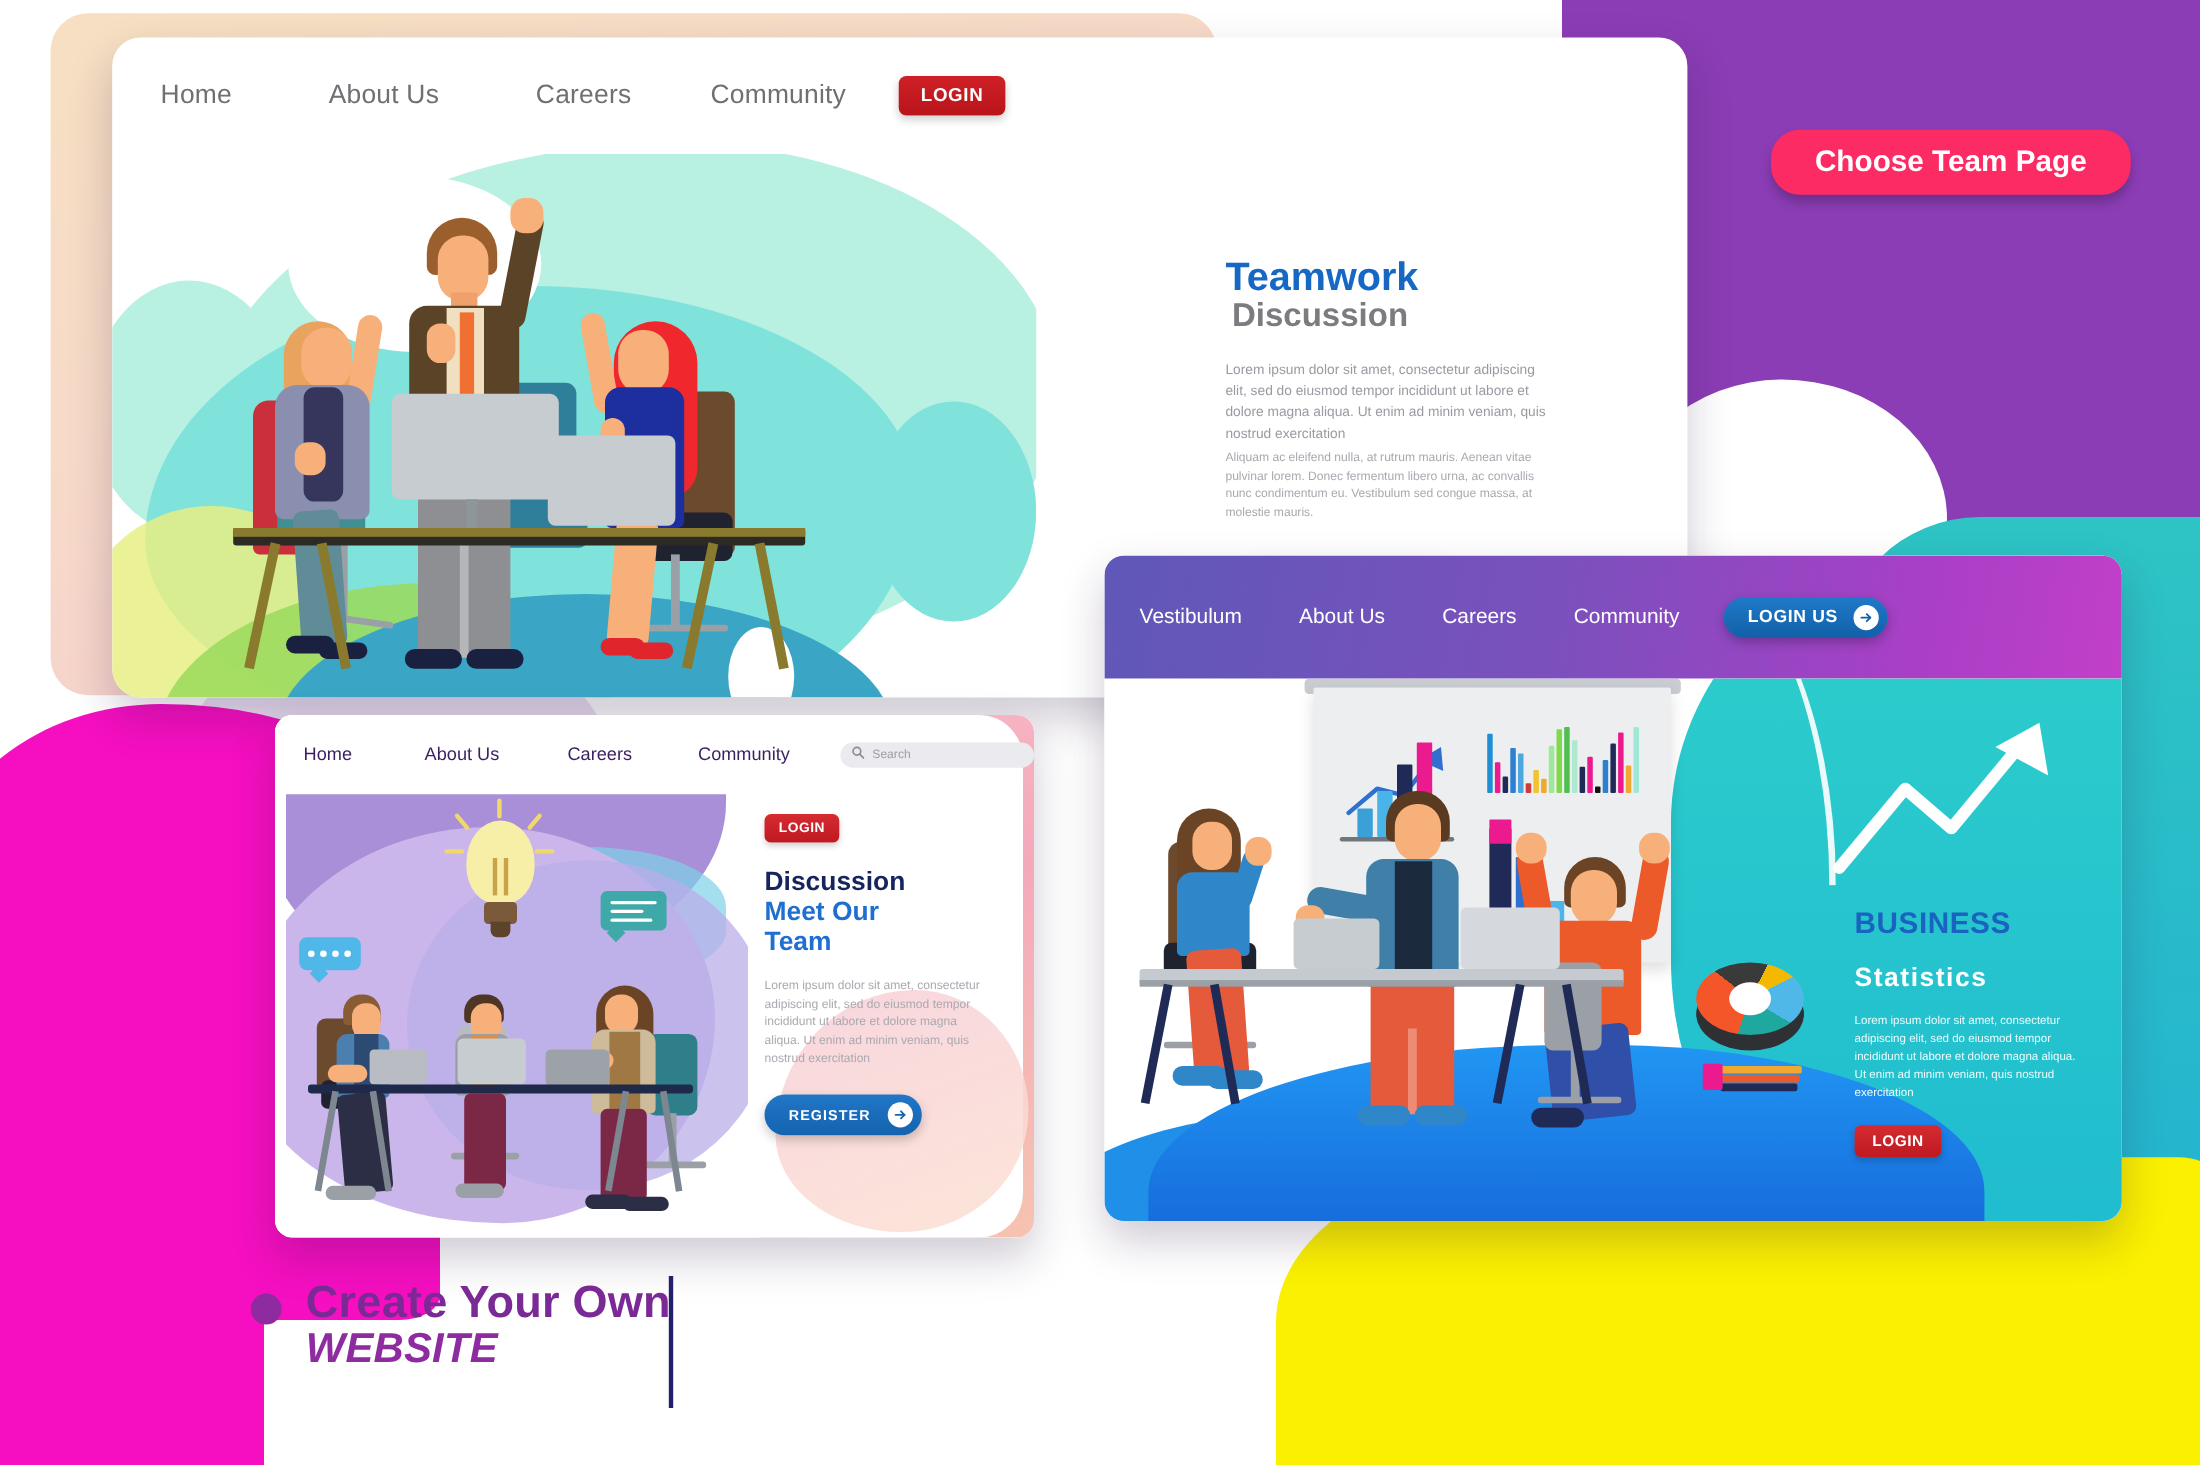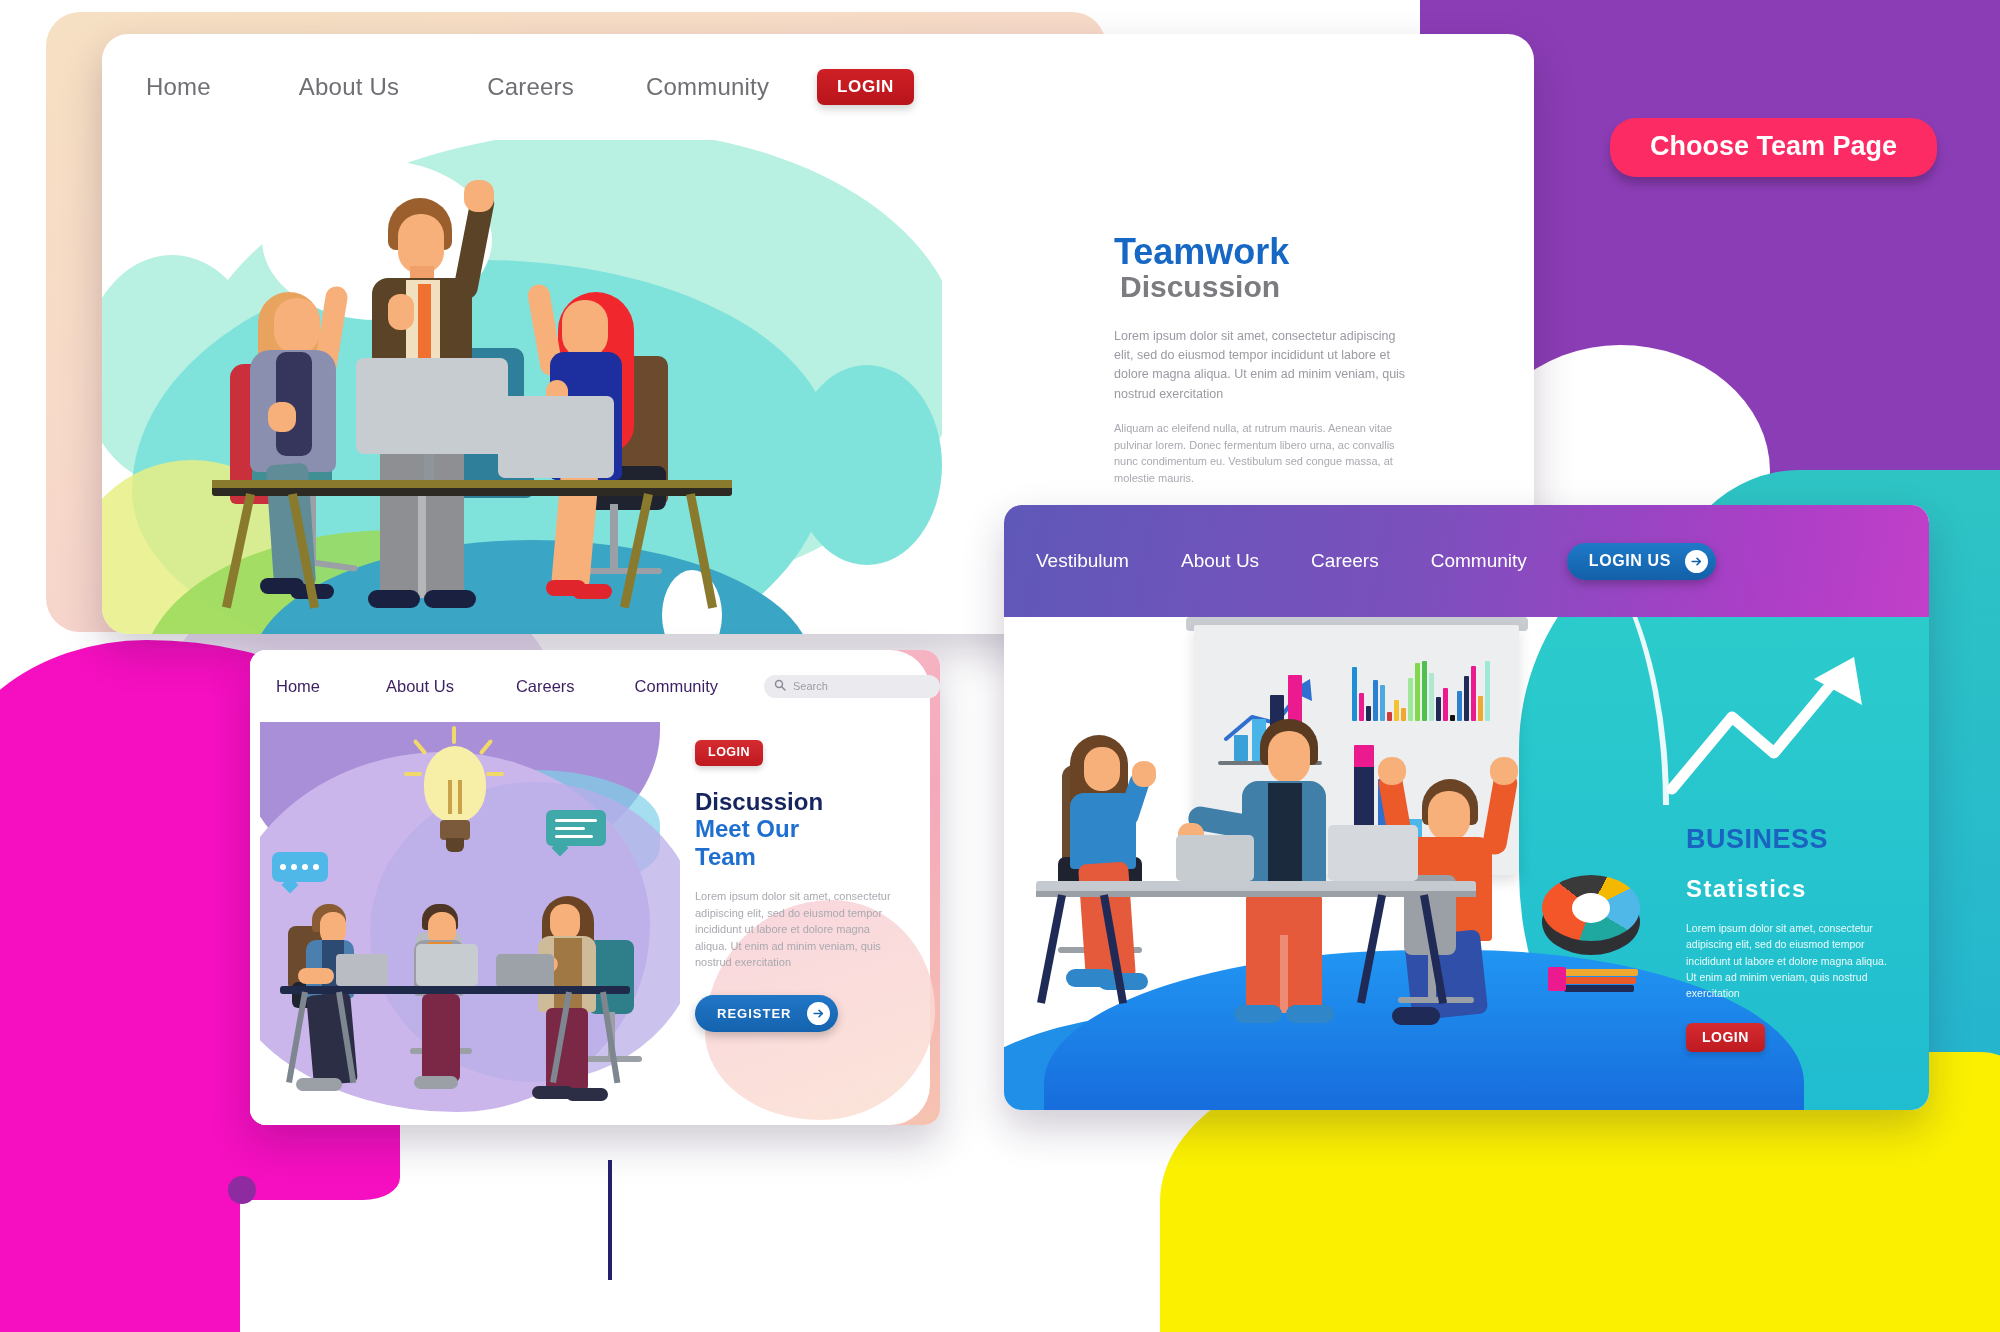--- a/index.html
+++ b/index.html
@@ -316,21 +316,21 @@
         <div class="sh" style="left:76px; top:314px; width:9px; height:116px; background:#8a7a2e; transform:rotate(-11deg); transform-origin:top center;"></div>
         <div class="sh" style="left:432px; top:314px; width:9px; height:116px; background:#8a7a2e; transform:rotate(12deg); transform-origin:top center;"></div>
         <div class="sh" style="left:474px; top:314px; width:9px; height:116px; background:#8a7a2e; transform:rotate(-11deg); transform-origin:top center;"></div>
       </div>
     </div>
 
     <div class="c1-text">
       <div class="h-blue">Teamwork</div>
       <div class="h-grey">Discussion</div>
       <div class="body-sm" style="margin-top:22px;">Lorem ipsum dolor sit amet, consectetur adipiscing elit, sed do eiusmod tempor incididunt ut labore et dolore magna aliqua. Ut enim ad minim veniam, quis nostrud exercitation</div>
-      <div class="body-xs" style="margin-top:16px;">Aliquam ac eleifend nulla, at rutrum mauris. Aenean vitae pulvinar lorem. Donec fermentum libero urna, ac convallis nunc condimentum eu. Vestibulum sed congue massa, at molestie mauris.</div>
+      <div class="body-xs" style="margin-top:4px;">Aliquam ac eleifend nulla, at rutrum mauris. Aenean vitae pulvinar lorem. Donec fermentum libero urna, ac convallis nunc condimentum eu. Vestibulum sed congue massa, at molestie mauris.</div>
       <button class="btn-register" style="margin-top:34px;">
         <span>REGISTER</span>
         <span class="arrow-circle">
           <svg viewBox="0 0 24 24" fill="none" stroke="#1463ae" stroke-width="3" stroke-linecap="round" stroke-linejoin="round">
               <line x1="4" y1="12" x2="19" y2="12"></line>
               <polyline points="13 6 19 12 13 18"></polyline>
             </svg>
         </span>
       </button>
     </div>
@@ -603,16 +603,20 @@
         <div class="h3-blue">BUSINESS</div>
         <div class="h3-white" style="margin-top:22px;">Statistics</div>
         <div class="body-white" style="margin-top:16px; width:212px;">Lorem ipsum dolor sit amet, consectetur adipiscing elit, sed do eiusmod tempor incididunt ut labore et dolore magna aliqua. Ut enim ad minim veniam, quis nostrud exercitation</div>
         <button class="btn-login-sm" style="margin-top:22px; font-size:14px; padding:7px 16px 8px;">LOGIN</button>
       </div>
     </div>
   </div>
 
   <div id="caption">
     <div class="dot-purple"></div>
+    <div>
+      <div class="cap-l1">Create Your Own</div>
+      <div class="cap-l2">WEBSITE</div>
+    </div>
   </div>
   <div class="cap-rule"></div>
 
 </div>
 
 </body></html>

